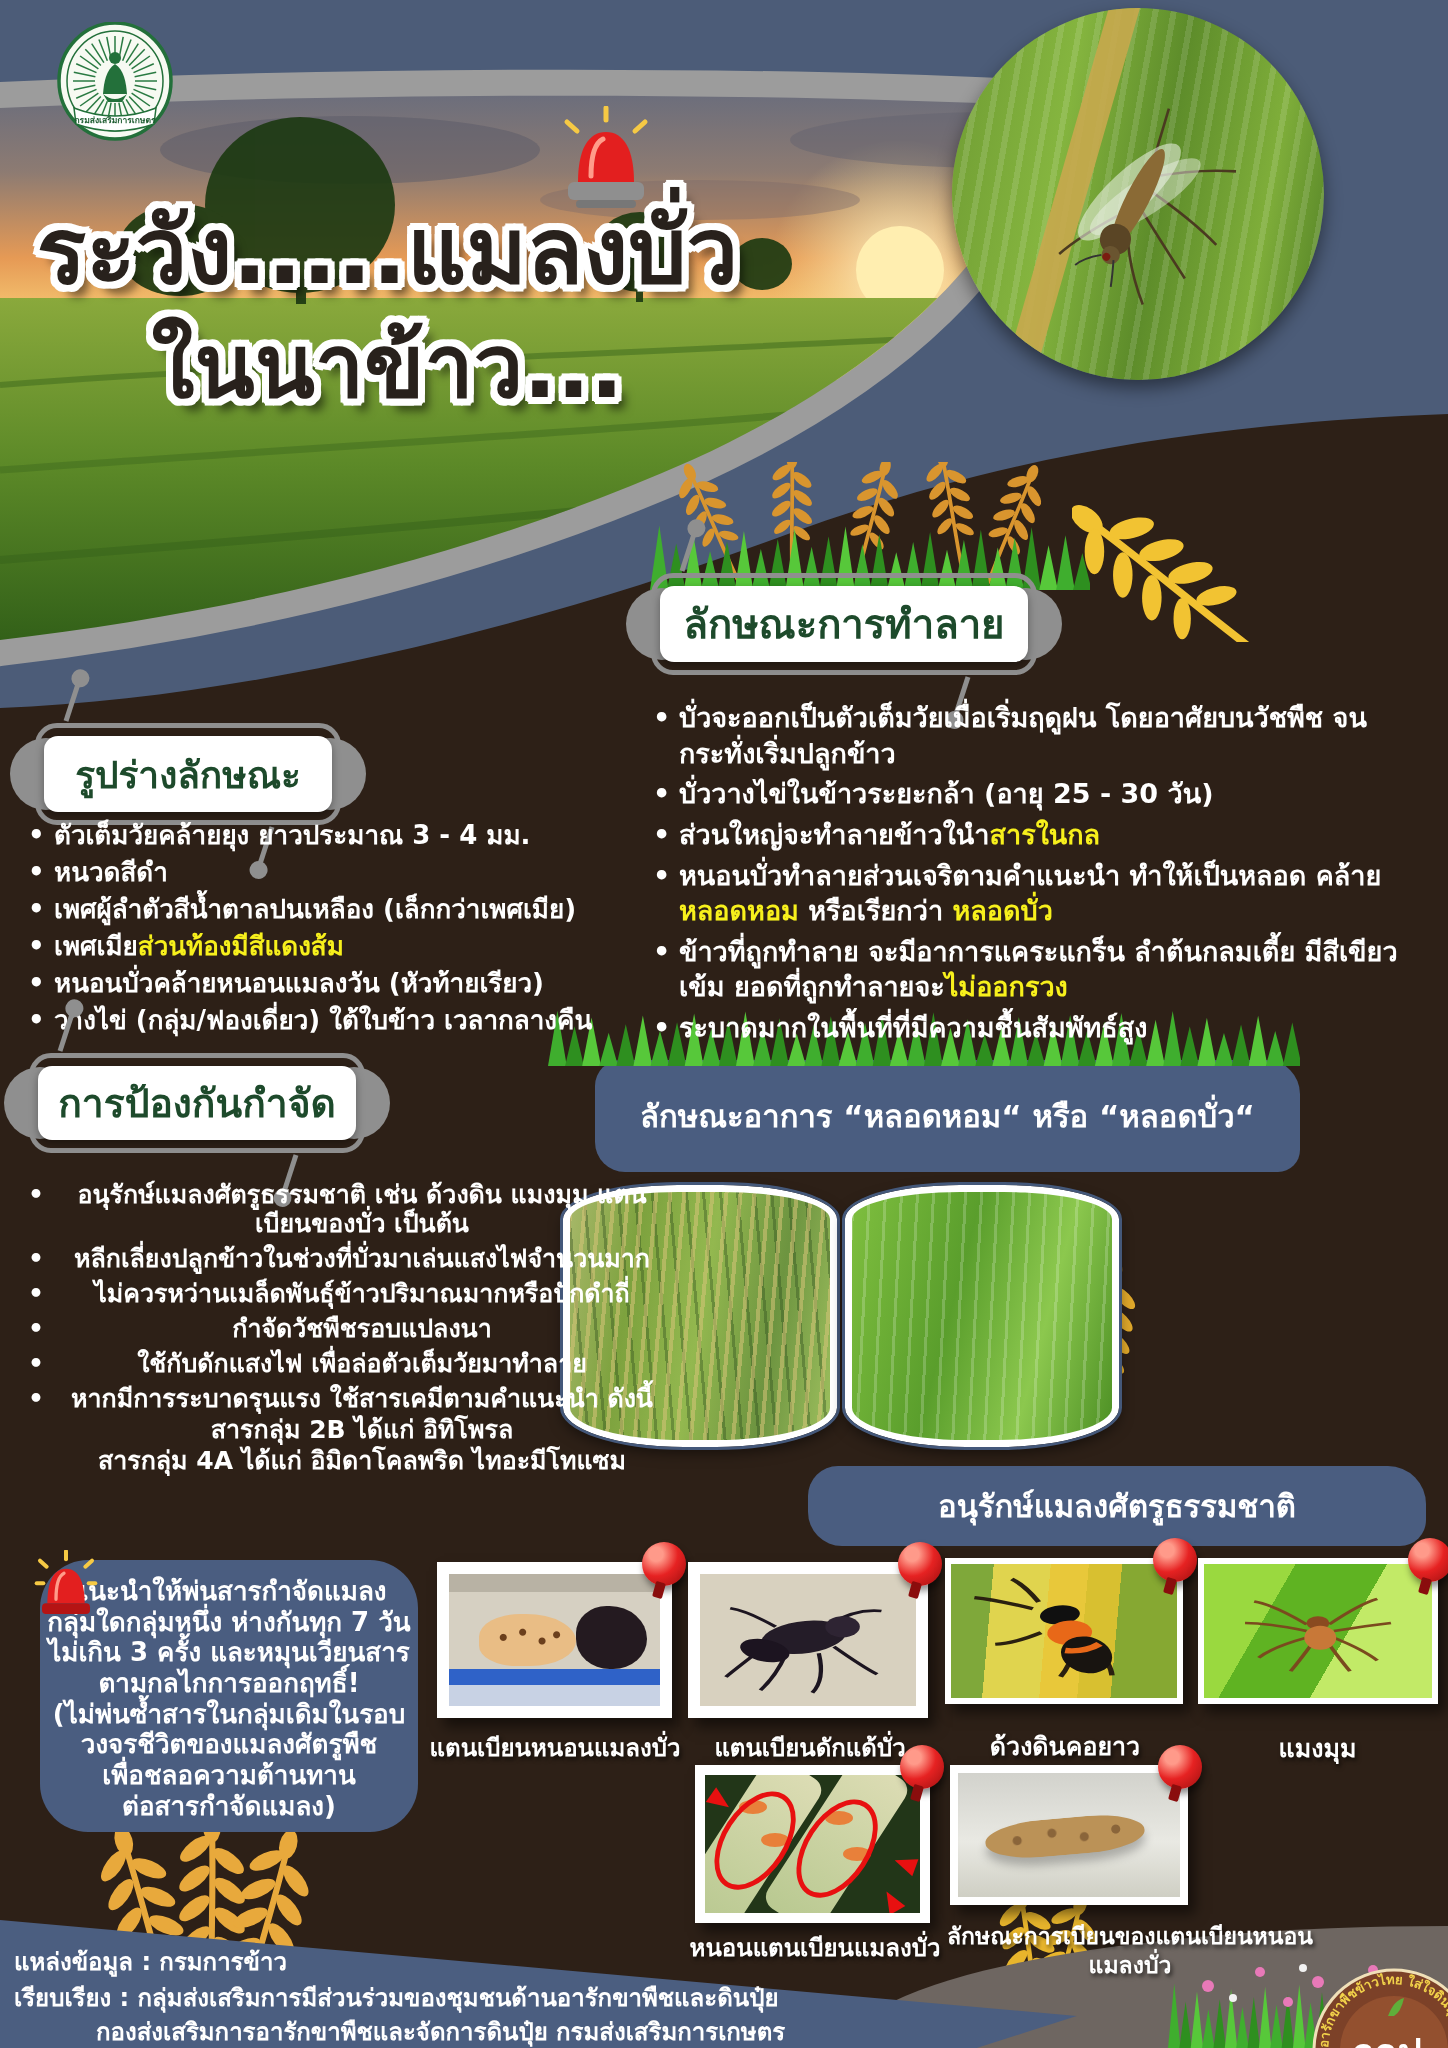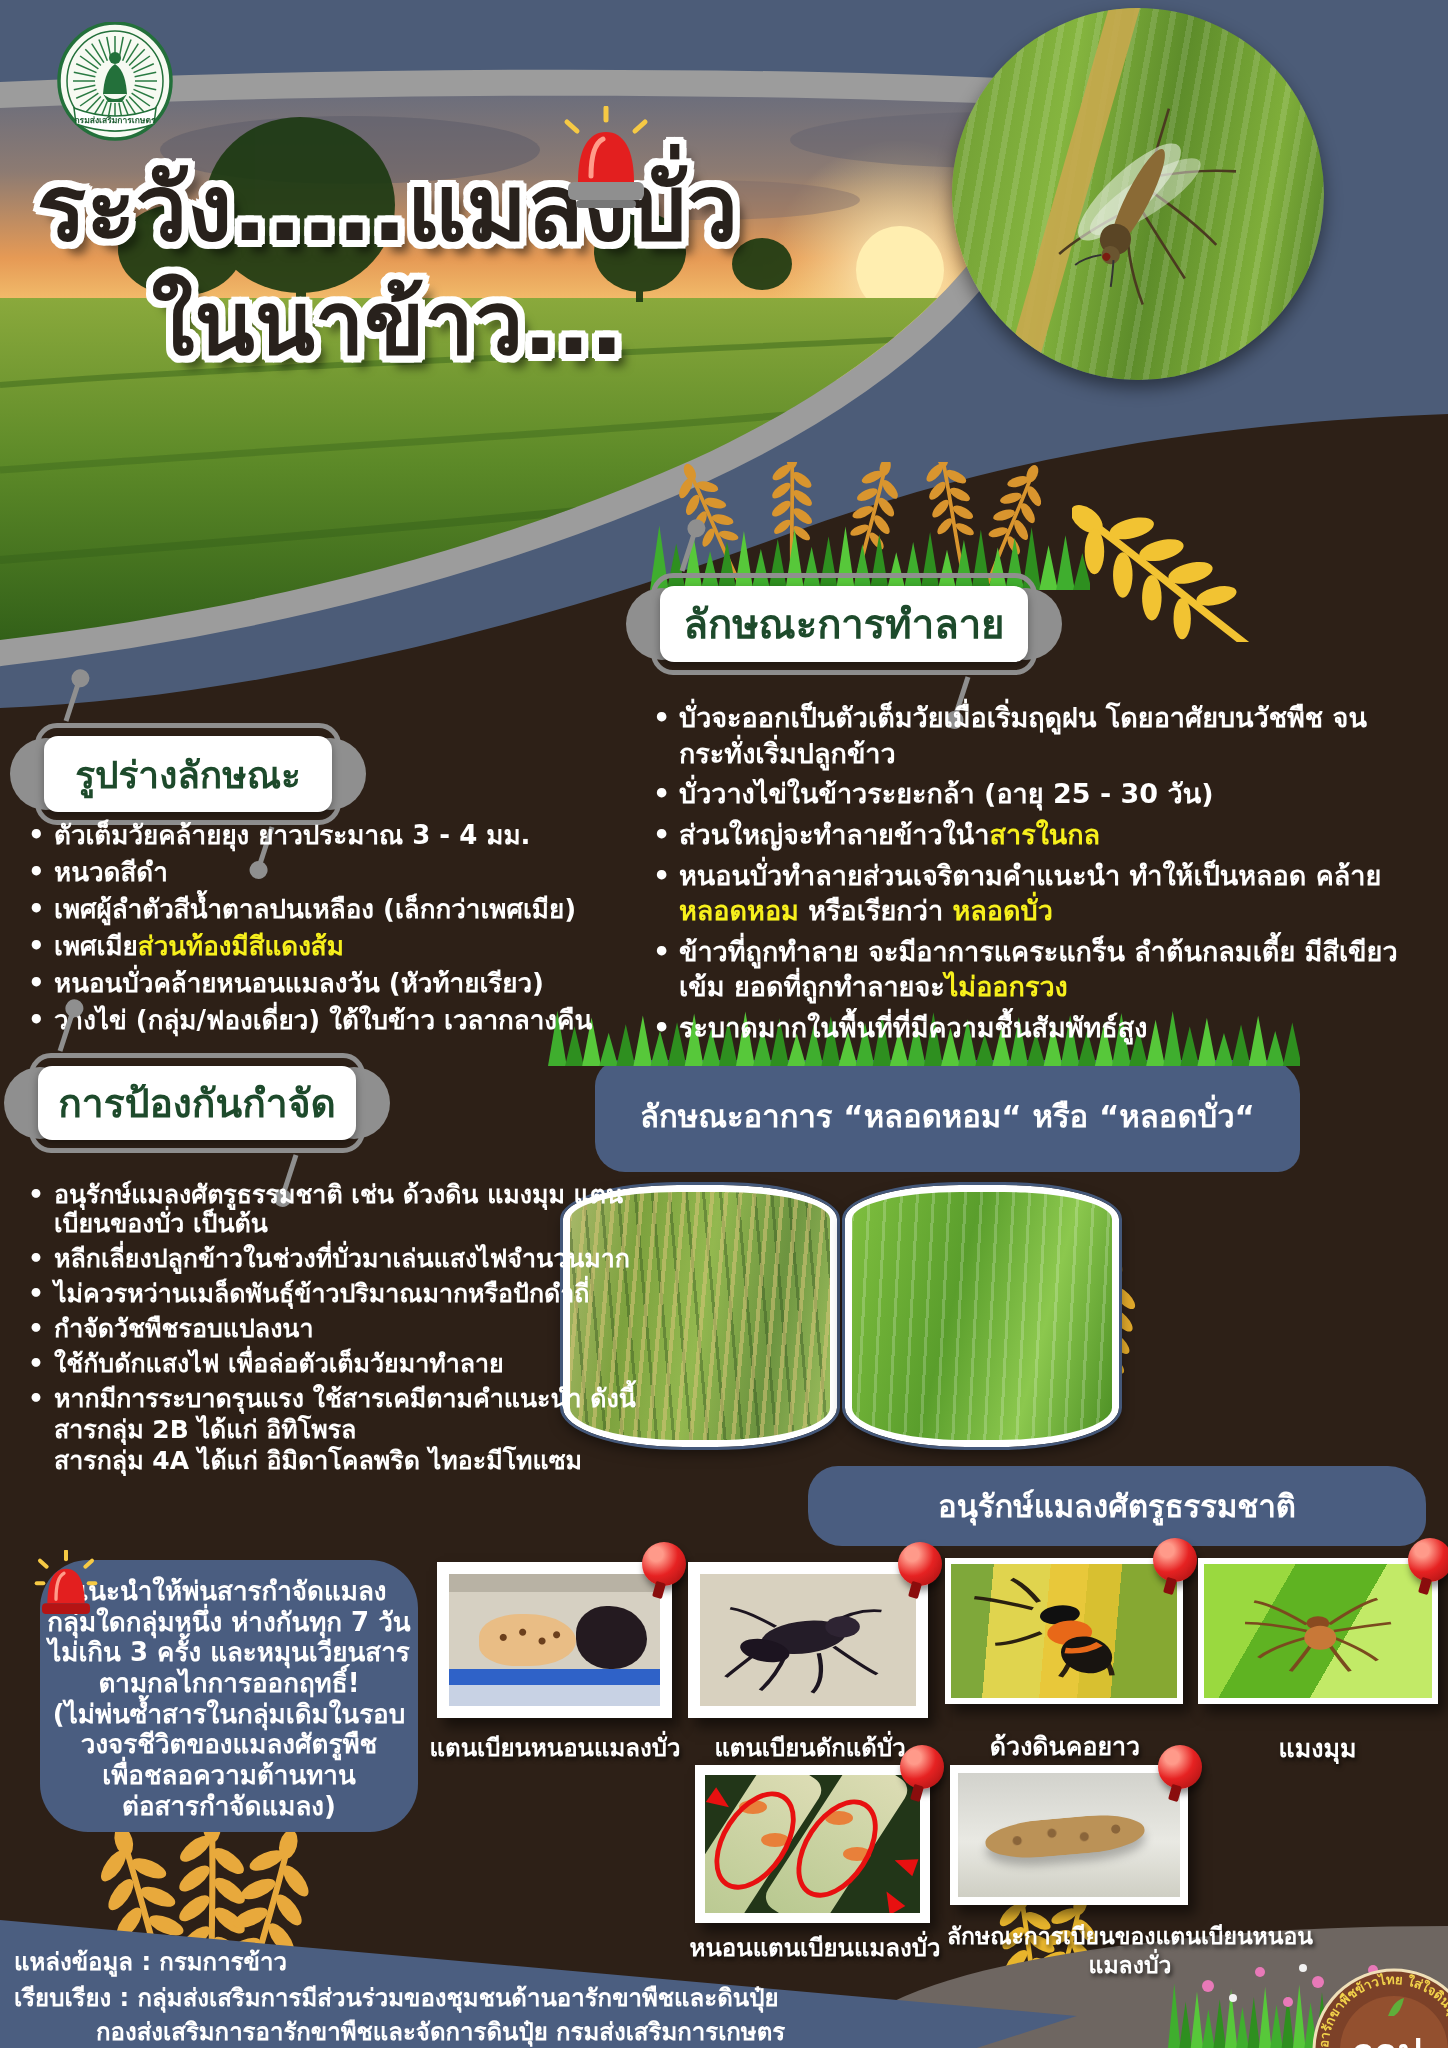--- a/index.html
+++ b/index.html
@@ -3,21 +3,21 @@
 <meta charset="utf-8">
 <style>
   html,body{margin:0;padding:0;background:#1a120c;}
   .poster{position:relative;width:1448px;height:2048px;overflow:hidden;background:#2d2017;
     font-family:"DejaVu Sans","Liberation Sans",sans-serif;}
   .abs{position:absolute;}
 
   
   .title-block{position:absolute;left:15px;top:150px;width:745px;text-align:center;z-index:6;
     color:#28211c;font-weight:800;line-height:1.28;}
-  .title-l1{font-size:92px;}
+  .title-l1{font-size:92px;margin-top:43px;}
   .title-l2{font-size:88px;}
   .outline-w{text-shadow:
     -5px -5px 0 #fff,0 -6px 0 #fff,5px -5px 0 #fff,-6px 0 0 #fff,6px 0 0 #fff,
     -5px 5px 0 #fff,0 6px 0 #fff,5px 5px 0 #fff,-4px -7px 0 #fff,4px -7px 0 #fff,
     -7px 4px 0 #fff,7px 4px 0 #fff,-4px 7px 0 #fff,4px 7px 0 #fff,7px -4px 0 #fff,-7px -4px 0 #fff,
     10px 12px 10px rgba(0,0,0,.55);}
 
   
   .hdr{position:absolute;z-index:7;}
   .hdr-outer{position:absolute;inset:-13px -9px;border:5px solid #8f8f8f;border-radius:22px;}
@@ -34,21 +34,21 @@
   .stub.b i{bottom:-12px;transform:translateX(-50%);}
 
   
   ul.blist{list-style:none;margin:0;padding:0;position:absolute;z-index:7;color:#fff;font-weight:700;}
   ul.blist li{position:relative;padding-left:34px;margin-bottom:5px;}
   ul.blist li::before{content:"•";position:absolute;left:8px;top:0;}
   ul.blist .hl{color:#f7f01c;}
   ul.blist .subline{margin-top:2px;}
   #damage-list{left:645px;top:700px;width:790px;font-size:27px;line-height:1.32;}
   #appearance-list{left:20px;top:820px;width:645px;font-size:26px;line-height:1.23;}
-  #control-list{left:20px;top:1180px;width:650px;font-size:25px;line-height:1.16;margin-bottom:0;}
+  #control-list{left:20px;top:1180px;width:650px;font-size:25px;line-height:1.16;margin-bottom:0;text-align:center;}
   #control-list li{margin-bottom:6px;}
 
   
   .bluepanel{position:absolute;background:#4a5d80;color:#fff;font-weight:800;display:flex;
     align-items:center;justify-content:center;text-align:center;z-index:5;}
   .symptom-panel{left:595px;top:1060px;width:705px;height:112px;font-size:31px;border-radius:26px 34px 22px 30px;}
   .conserve-band{left:808px;top:1466px;width:618px;height:80px;font-size:31px;border-radius:30px 38px 26px 34px;}
 
   
   .advisory{position:absolute;left:40px;top:1560px;width:378px;height:272px;background:#4a5d80;

